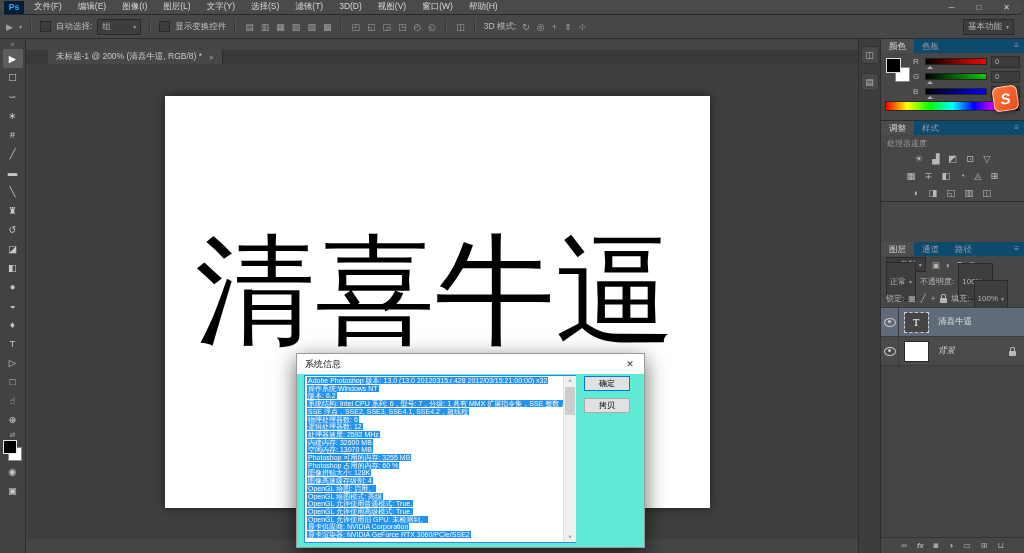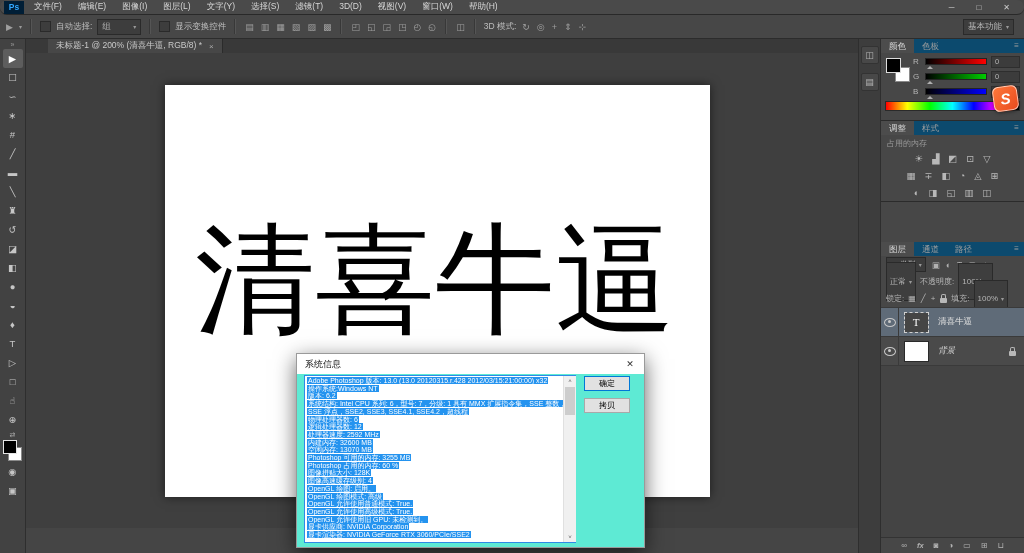--- a/index.html
+++ b/index.html
@@ -33,21 +33,21 @@
                 padding-top:1px;box-sizing:border-box;}
   .tb-chevron{font-size:7px;color:#9a9a9a;height:9px;line-height:9px;}
   .tool{width:20px;height:19px;line-height:19px;text-align:center;font-size:9.5px;color:#c6c6c6;}
   .tool.selected{background:#5d5d5d;border-radius:2px;color:#fff;}
   .swapico{font-size:7px;color:#aaa;height:8px;line-height:8px;margin-top:2px;}
   .swatch-stack{position:relative;width:20px;height:22px;margin-top:1px;}
   .fg-swatch{position:absolute;left:0;top:0;width:12px;height:12px;background:#000;border:1px solid #e6e6e6;z-index:2;}
   .bg-swatch{position:absolute;right:1px;bottom:1px;width:12px;height:12px;background:#fff;border:1px solid #8a8a8a;}
 
   
-  .doc-area{position:absolute;left:26px;top:39px;width:832px;height:378px;}
+  .doc-area{position:absolute;left:26px;top:50px;width:832px;height:378px;}
   .tab-bar{position:absolute;left:0;top:0;width:832px;height:14px;background:#393939;border-bottom:1px solid #2c2c2c;}
   .doc-tab{position:absolute;left:22px;top:0;height:14px;background:#474747;color:#c9c9c9;font-size:8.5px;
            display:flex;align-items:center;gap:7px;padding:0 8px;border-right:1px solid #2b2b2b;}
   .tab-close{color:#a9a9a9;font-size:8px;}
   .canvas-area{position:absolute;left:0;top:14px;width:832px;height:475px;background:#3f3f3f;overflow:hidden;}
   .canvas{position:absolute;left:139px;top:32px;width:545px;height:412px;background:#ffffff;
           box-shadow:0 0 10px rgba(0,0,0,.55);}
   .canvas-text{position:absolute;left:30px;top:134px;font-family:"DejaVu Serif","Liberation Serif",serif;
                font-size:120px;line-height:122px;color:#000;white-space:nowrap;}
   .status-bar{position:absolute;left:0;top:489px;width:832px;height:12px;background:#424242;border-top:1px solid #323232;
@@ -304,21 +304,21 @@
         </div>
       </div>
     </div>
 
     <div class="adj-panel">
       <div class="panel-tabs">
         <span class="ptab active">调整</span>
         <span class="ptab">样式</span>
         <span class="ptab-menu">≡</span>
       </div>
-      <div class="adj-hint">占用的内存</div>
+      <div class="adj-hint">处理器速度</div>
       <div class="adj-row">
         <span class="adj-ico">☀</span>
         <span class="adj-ico">▟</span>
         <span class="adj-ico">◩</span>
         <span class="adj-ico">⊡</span>
         <span class="adj-ico">▽</span>
       </div>
       <div class="adj-row">
         <span class="adj-ico">▦</span>
         <span class="adj-ico">∓</span>

